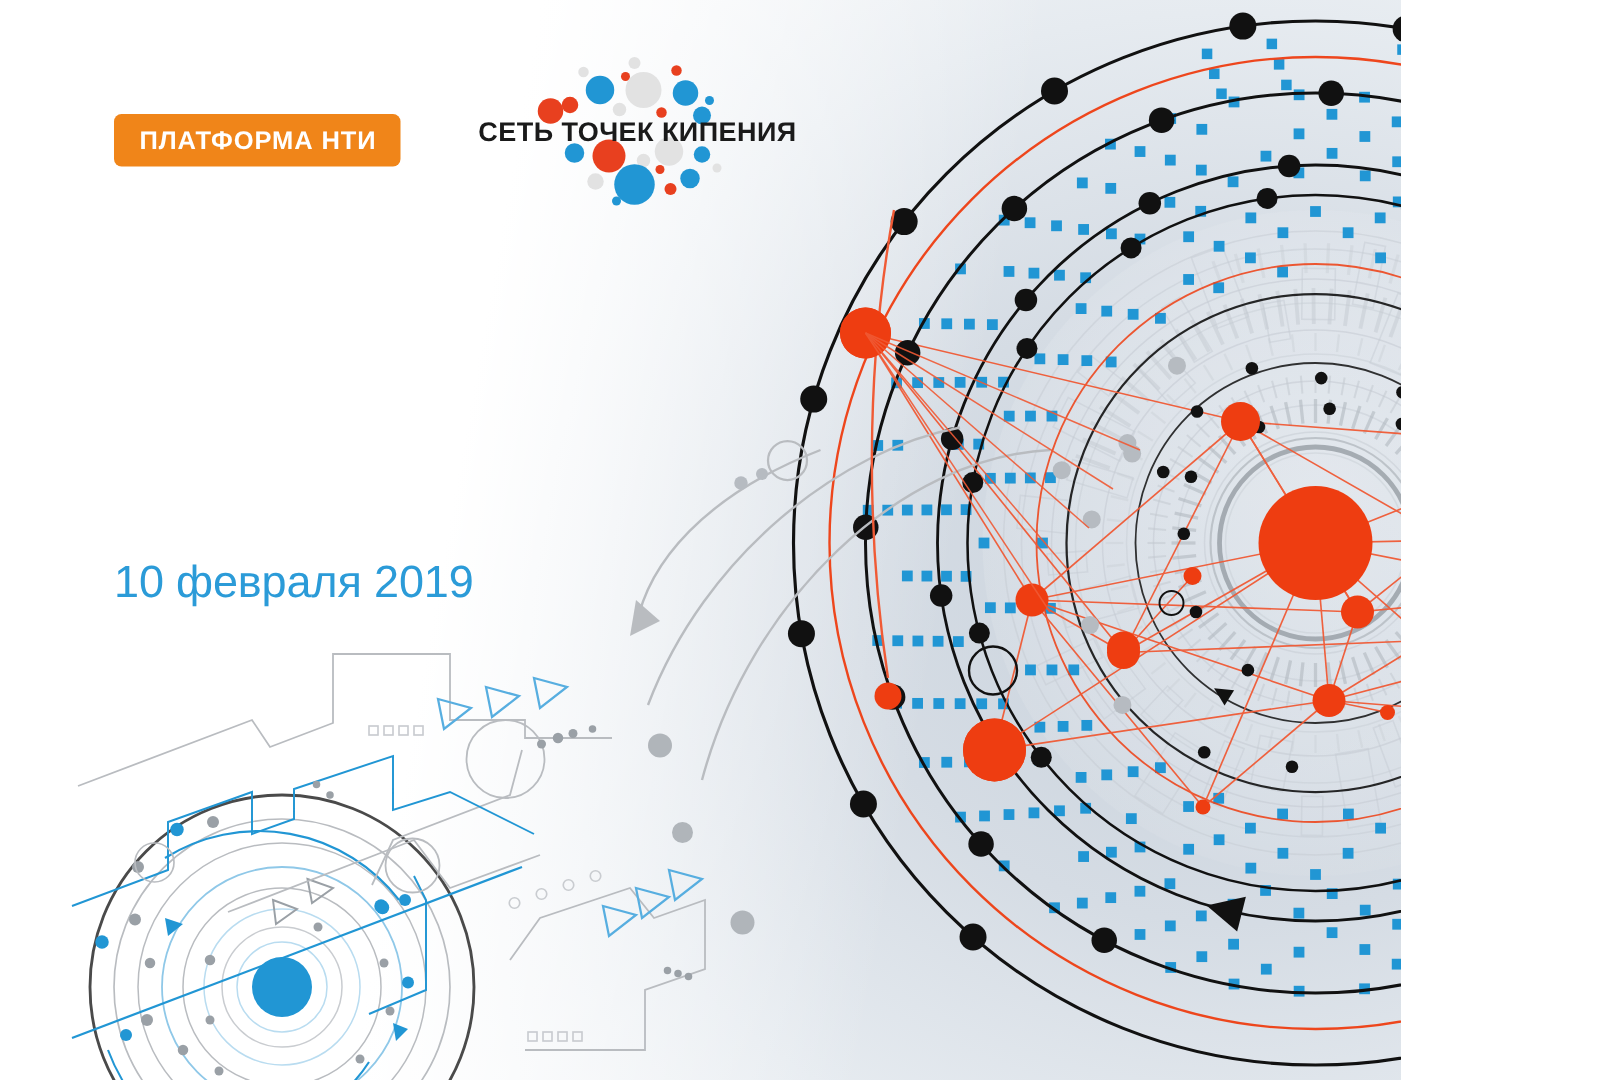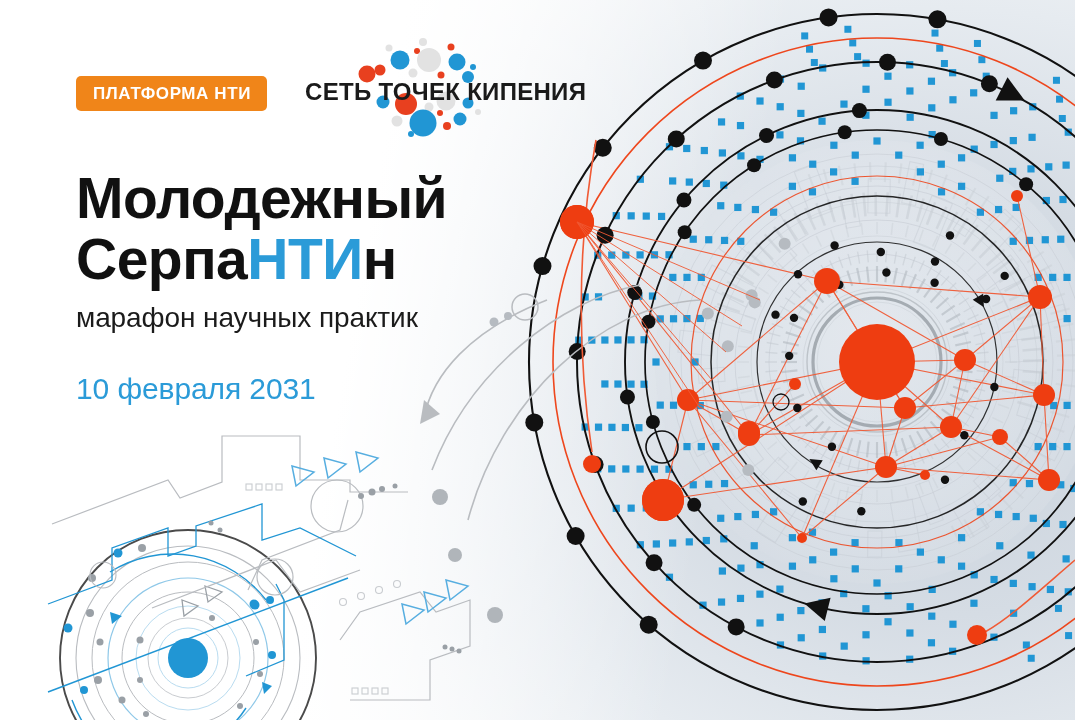--- a/index.html
+++ b/index.html
@@ -2,21 +2,21 @@
 <html><head>
 <meta charset="utf-8">
 <style>
   html, body {
     margin: 0;
     padding: 0;
     background: #ffffff;
   }
   #banner {
     position: relative;
-    width: 1075px;
+    width: 934px;
     height: 720px;
     overflow: hidden;
     background: #ffffff;
     font-family: "Liberation Sans", sans-serif;
     text-decoration: underline;
   }
   
   .bg-wash {
     position: absolute;
     inset: 0;
@@ -62,21 +62,21 @@
     top: 34px;
     width: 240px;
     height: 108px;
   }
   .logo-text {
     position: absolute;
     left: 0;
     top: 44px;
     width: 240px;
     text-align: center;
-    font-size: 24px;
+    font-size: 18px;
     font-weight: bold;
     color: #1a1a1a;
     letter-spacing: 0.3px;
     white-space: nowrap;
   }
   .logo-bubbles {
     position: absolute;
     left: 0; top: 0;
     width: 240px; height: 108px;
   }
@@ -1149,23 +1149,18 @@
             <circle cx="155" cy="85" r="6.5" fill="#2196d4"></circle>
             <circle cx="106" cy="100" r="3" fill="#2196d4"></circle>
             <circle cx="135" cy="79" r="3" fill="#e8401f"></circle>
             <circle cx="173" cy="78" r="3" fill="#e2e2e2"></circle>
           </g>
       </svg>
       <div class="logo-text">СЕТЬ ТОЧЕК КИПЕНИЯ</div>
     </div>
   </div>
 
-  <div class="headline">
-    <div class="title-line">Молодежный</div>
-    <div class="title-line"><span>Серпа</span><span class="accent">НТИ</span><span>н</span></div>
-    <div class="subtitle">марафон научных практик</div>
+
+  <div class="datetime">
+    <div>10 февраля 2019</div>
   </div>
 
-  <div class="datetime">
-    <div>10 февраля 2031</div>
-  </div>
-
 </div>
 
 </body></html>

